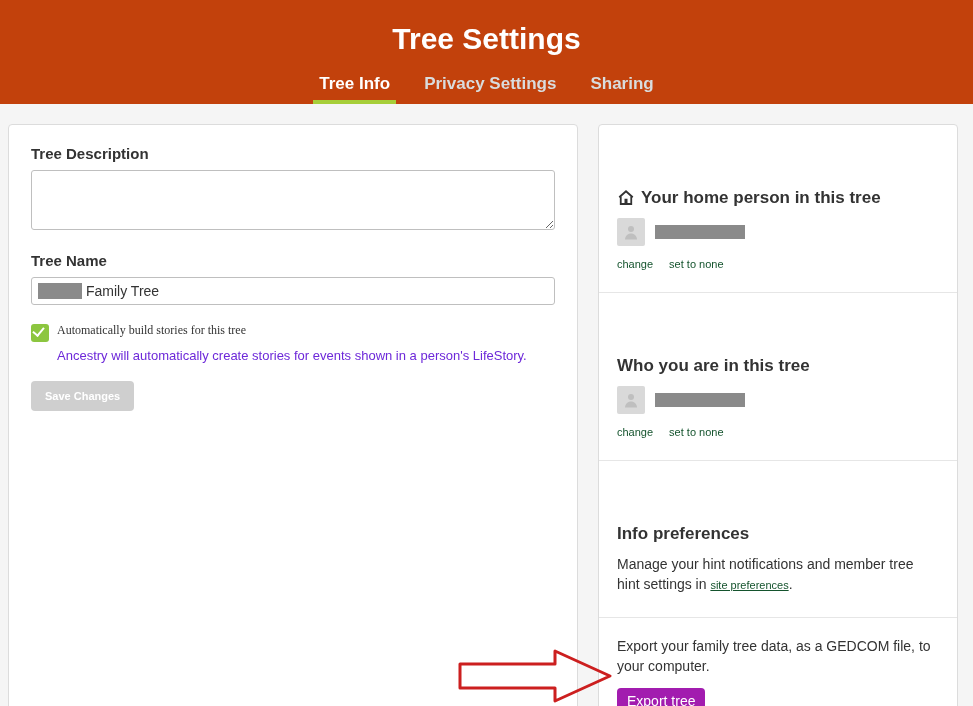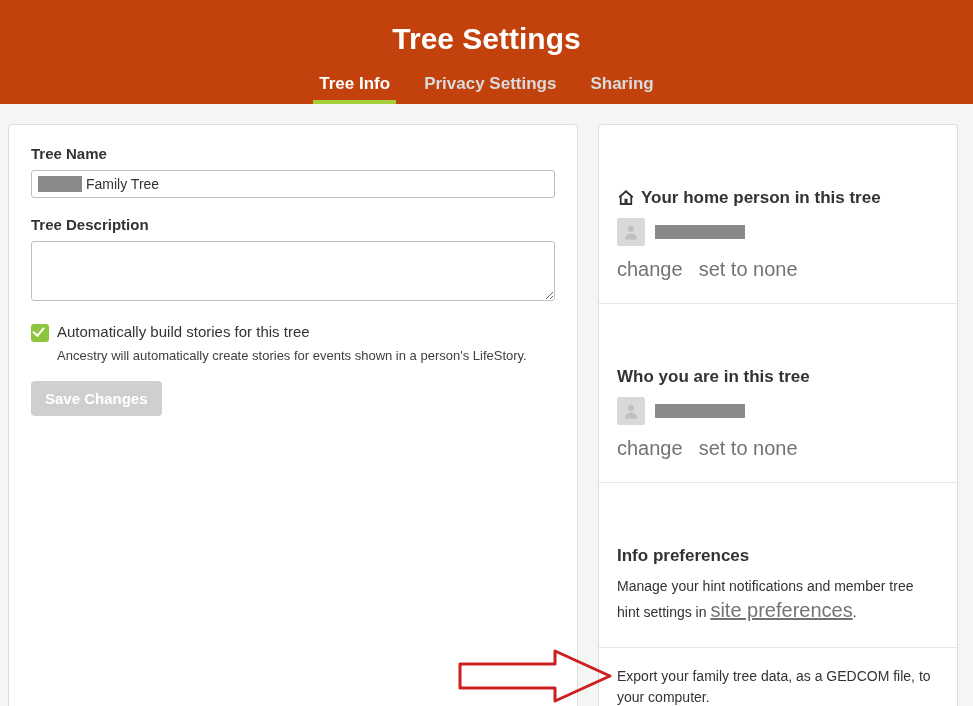--- a/index.html
+++ b/index.html
@@ -15,33 +15,33 @@
   .left { flex:0 0 570px; padding:20px 22px 22px 22px; }
   .right { flex:0 0 360px; padding:0; }
   .label { font-size:15px; font-weight:700; color:#333; margin-bottom:8px; }
   .text-input { width:100%; height:28px; border:1px solid #bfbfbf; border-radius:3px; padding:2px 6px; font-size:14px; font-family:inherit; display:flex; align-items:center; }
   .text-input .redact { background:#8a8a8a; display:inline-block; height:16px; width:44px; margin-right:4px; }
   .textarea { width:100%; height:60px; border:1px solid #bfbfbf; border-radius:3px; resize:both; padding:4px 6px; font-family:inherit; font-size:14px; }
   .field { margin-bottom:18px; }
   .checkbox-row { display:flex; align-items:flex-start; gap:8px; margin-bottom:6px; }
   .checkbox { width:18px; height:18px; background:#8cc63f; border-radius:3px; position:relative; flex:0 0 18px; margin-top:1px; }
   .checkbox::after { content:""; position:absolute; left:4px; top:1px; width:5px; height:9px; border:solid #fff; border-width:0 2px 2px 0; transform:rotate(40deg); }
-  .checkbox-label { font-size:15px; color:#333; }
-  .checkbox-desc { font-size:13px; color:#404040; margin-left:26px; margin-bottom:18px; }
-  .btn-disabled { display:inline-block; background:#cfcfcf; color:#fff; font-size:15px; font-weight:700; padding:9px 14px; border-radius:4px; border:none; cursor:default; }
+  .checkbox-label { font-size:12px; color:#333;font-family:Liberation Serif, serif; }
+  .checkbox-desc { font-size:13px; color:#6d28d9; margin-left:26px; margin-bottom:18px; }
+  .btn-disabled { display:inline-block; background:#cfcfcf; color:#fff; font-size:11px; font-weight:700; padding:9px 14px; border-radius:4px; border:none; cursor:default; }
   .right .section { padding:18px 18px 22px 18px; border-bottom:1px solid #e6e6e6; }
   .right .section:last-child { border-bottom:none; padding-bottom:10px; }
   .section-title { font-size:17px; font-weight:700; color:#333; display:flex; align-items:center; gap:6px; margin-bottom:10px;margin-top:45px; }
   .section-title .home-icon { width:18px; height:18px; display:inline-block; }
   .avatar-row { display:flex; align-items:center; gap:10px; margin-bottom:12px; }
   .avatar { width:28px; height:28px; background:#d9d9d9; border-radius:2px; display:flex; align-items:center; justify-content:center; }
   .avatar svg { width:18px; height:18px; fill:#bfbfbf; }
   .name-redact { background:#8a8a8a; height:14px; width:90px; display:inline-block; }
   .links { display:flex; gap:16px; }
-  .link { color:#737373; font-size:20px; text-decoration:none; cursor:pointer; }
+  .link { color:#14532d; font-size:11px; text-decoration:none; cursor:pointer; }
   .link.underline { text-decoration:underline; }
   .section-desc { font-size:14px; color:#333; line-height:1.45; }
   .btn-green { display:inline-block; background:#a21caf; color:#fff; font-size:14px; font-weight:400; padding:5px 10px; border-radius:4px; border:none; cursor:pointer; }
   
   .arrow-svg { position:absolute; bottom:0; left:455px; width:160px; height:60px; }
 </style>
 </head>
 <body>
 
 <div class="header">
@@ -49,29 +49,29 @@
   <div class="tabs">
     <div class="tab active">Tree Info</div>
     <div class="tab">Privacy Settings</div>
     <div class="tab">Sharing</div>
   </div>
 </div>
 
 <div class="body">
   <div class="card left">
     <div class="field">
+      <div class="label">Tree Description</div>
+      <textarea class="textarea" value="" style=""></textarea>
+    </div>
+    <div class="field">
       <div class="label">Tree Name</div>
       <div class="text-input">
         <span class="redact"></span>
         <span>Family Tree</span>
       </div>
-    </div>
-    <div class="field">
-      <div class="label">Tree Description</div>
-      <textarea class="textarea" value="" style=""></textarea>
     </div>
     <div class="checkbox-row">
       <div class="checkbox"></div>
       <div class="checkbox-label">Automatically build stories for this tree</div>
     </div>
     <div class="checkbox-desc">Ancestry will automatically create stories for events shown in a person's LifeStory.</div>
     <button class="btn-disabled">Save Changes</button>
   </div>
 
   <div class="card right">

